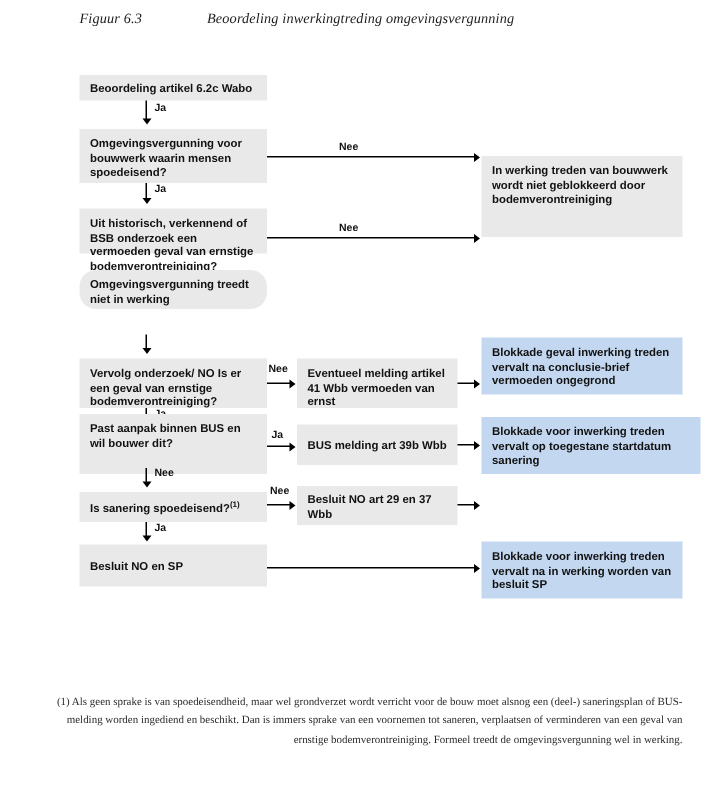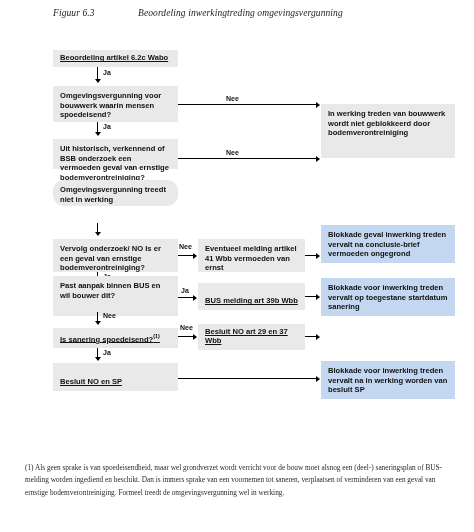--- a/index.html
+++ b/index.html
@@ -19,38 +19,38 @@
   .fig-head .num{display:inline-block;width:85px;}
   .fig-head .cap{display:inline-block;}
 
   
   .box{position:absolute;box-sizing:border-box;
     font-size:7.6px;line-height:9.6px;color:#111;
     font-weight:bold;
     padding:5px 6px 4px 7px;
     background:#e9e9e9;}
   .box.blue{background:#c3d8f0;}
-  .box.center{display:flex;align-items:flex-end;text-decoration:underline;}
+  .box.center{display:flex;align-items:center;}
   .box .t{display:block;}
 
   
   .vline{position:absolute;width:1px;background:#000;}
   .hline{position:absolute;height:1px;background:#000;}
   .arrow-d{position:absolute;width:0;height:0;
     border-left:3px solid transparent;border-right:3px solid transparent;
     border-top:4.5px solid #000;}
   .arrow-r{position:absolute;width:0;height:0;
     border-top:3px solid transparent;border-bottom:3px solid transparent;
     border-left:4.5px solid #000;}
   .lbl{position:absolute;font-size:7px;font-weight:bold;color:#111;}
 
   
   .foot{position:absolute;left:25px;top:462px;width:430px;
     font-family:"Liberation Serif", serif;
-    font-size:7.3px;line-height:12.4px;color:#2a2a2a;text-align:left;}
+    font-size:7.3px;line-height:12.4px;color:#2a2a2a;text-align:right;}
   .foot .fnum{}
   .sup{font-size:5.4px;vertical-align:super;}
 </style>
 </head>
 <body>
 
 <div id="sheet">
 
   <div class="fig-head">
     <span class="num">Figuur 6.3</span><span class="cap">Beoordeling inwerkingtreding omgevingsvergunning</span>
@@ -148,21 +148,21 @@
   <div class="arrow-r" style="left:316px;top:333.5px;"></div>
 
   <div class="box" style="left:321px;top:104px;width:134px;height:54px;">
     <span class="t">In werking treden van bouwwerk wordt niet geblokkeerd door bodemverontreiniging</span>
   </div>
 
   <div class="box blue" style="left:321px;top:225px;width:134px;height:38px;">
     <span class="t">Blokkade geval inwerking treden vervalt na conclusie-brief vermoeden ongegrond</span>
   </div>
 
-  <div class="box blue" style="left:321px;top:278px;width:134px;height:38px;">
+  <div class="box blue" style="left:321px;top:278px;width:146px;height:38px;">
     <span class="t">Blokkade voor inwerking treden vervalt op toegestane startdatum sanering</span>
   </div>
 
 
   <div class="box blue" style="left:321px;top:361px;width:134px;height:38px;">
     <span class="t">Blokkade voor inwerking treden vervalt na in werking worden van besluit SP</span>
   </div>
 
   <div class="foot">
     <span class="fnum">(1)</span>

